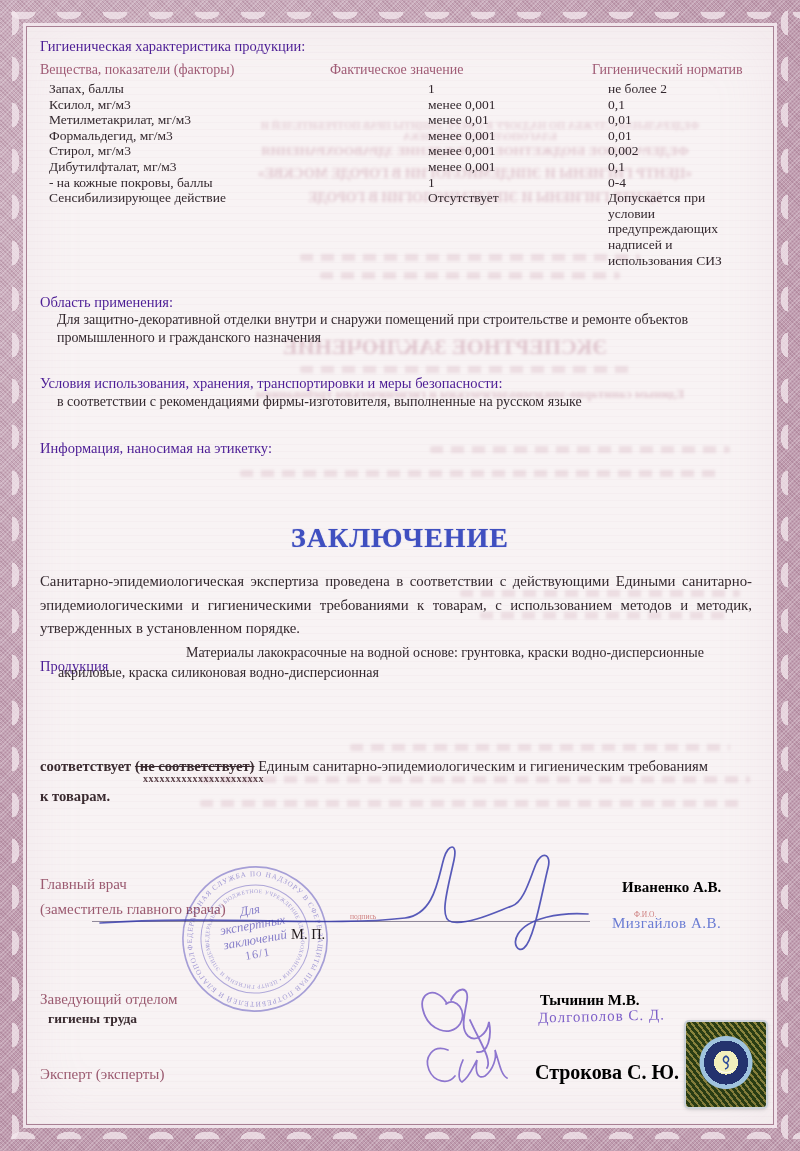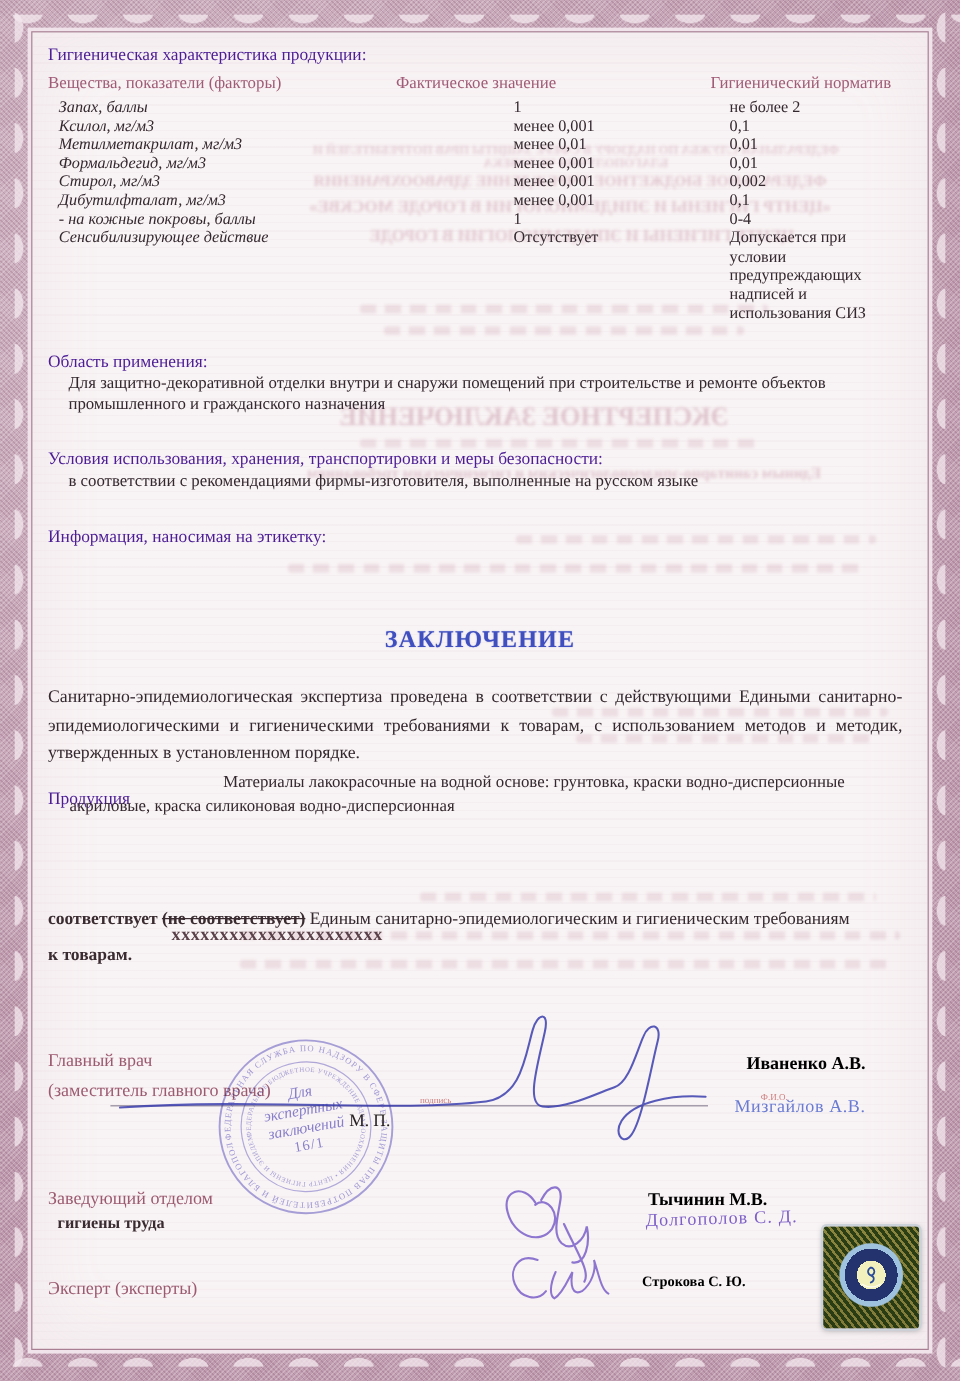--- a/index.html
+++ b/index.html
@@ -27,33 +27,33 @@
     background:repeating-linear-gradient(0deg, rgba(190,150,170,.05) 0 1px, transparent 1px 7px);pointer-events:none;}
 
   .abs{position:absolute;}
   .sec-title{color:#4c1d95;font-size:14.5px;}
   .sec-body{color:#33282e;font-size:14px;line-height:17.5px;}
 
   
   .tbl{left:40px;top:62px;width:708px;color:#33282e;font-size:13.5px;}
   .tbl-head{display:grid;grid-template-columns:290px 262px 1fr;color:#a05c76;font-size:14px;margin-bottom:3px;}
   .trow{display:grid;grid-template-columns:388px 180px 1fr;line-height:15.6px;}
-  .trow .name{padding-left:9px;font-style:italic;}
+  .trow .name{padding-left:9px;}
 
   .conclusion-heading{left:0;top:522px;width:800px;text-align:center;
-    color:#3f4fc0;font-size:20px;font-weight:bold;letter-spacing:1px;text-shadow:0 0 1px rgba(63,79,192,.5);}
+    color:#3f4fc0;font-size:28px;font-weight:bold;letter-spacing:1px;text-shadow:0 0 1px rgba(63,79,192,.5);}
   .conclusion-par{left:40px;top:570px;width:712px;font-size:14.8px;line-height:23.5px;color:#33282e;text-align:justify;}
 
   .product-label{left:40px;top:658px;}
   .product-text{left:58px;top:643px;width:702px;font-size:14px;line-height:20px;color:#33282e;text-indent:128px;}
 
   .compliance{left:40px;top:755px;width:716px;font-size:14.6px;color:#33282e;line-height:22px;}
   .compliance b{color:#3a2b30;}
   .struck{position:relative;text-decoration:line-through;}
-  .struck .xxx{position:absolute;left:8px;top:10px;font-size:15px;letter-spacing:.5px;color:#5a4048;text-decoration:none;white-space:nowrap;}
+  .struck .xxx{position:absolute;left:8px;top:10px;font-size:10px;letter-spacing:.5px;color:#5a4048;text-decoration:none;white-space:nowrap;}
   .k-tovaram{left:40px;top:788px;font-size:14.6px;font-weight:bold;color:#3a2b30;}
   .purpose{left:40px;top:818px;width:716px;font-size:15px;color:#6e3d4e;}
 
   .role{color:#9b5a70;font-size:15px;}
   .role-sub{color:#3a2b30;font-size:13.5px;font-weight:bold;}
   .printed-name{color:#000000;font-size:15px;font-weight:bold;}
   .stamp-name{font-size:15px;letter-spacing:.5px;}
   .sign-rule{left:92px;top:921px;width:498px;height:1px;background:rgba(60,50,80,.55);}
   .micro-label{font-size:7.5px;color:#c05858;opacity:.75;}
 
@@ -232,21 +232,21 @@
     </div>
   </div>
   <div class="abs mp-label">М. П.</div>
 
   <div class="abs role" style="left:40px;top:991px;">Заведующий отделом</div>
   <div class="abs role-sub" style="left:48px;top:1011px;">гигиены труда</div>
   <div class="abs printed-name" style="left:540px;top:992px;">Тычинин М.В.</div>
   <div class="abs stamp-name" style="left:538px;top:1008px;color:#7d5fc8;letter-spacing:1px;transform:rotate(-1.5deg);">Долгополов С. Д.</div>
 
   <div class="abs role" style="left:40px;top:1066px;">Эксперт (эксперты)</div>
-  <div class="abs printed-name" style="left:535px;top:1061px;font-size:12px;">Строкова С. Ю.</div>
+  <div class="abs printed-name" style="left:535px;top:1061px;font-size:20px;">Строкова С. Ю.</div>
 
   <div class="abs holo">
     <div class="holo-emblem">
       <svg width="26" height="26" viewBox="0 0 26 26">
         <path d="M13,4 C9,6 10,10 13,11 C16,12 16,16 12,17 M13,4 C17,6 16,10 13,11" fill="none" stroke="#2a4a9a" stroke-width="1.4"></path>
         <path d="M5,18 Q13,23 21,18" fill="none" stroke="#ffffff" stroke-width="1.2" opacity=".8"></path>
       </svg>
     </div>
   </div>
 

